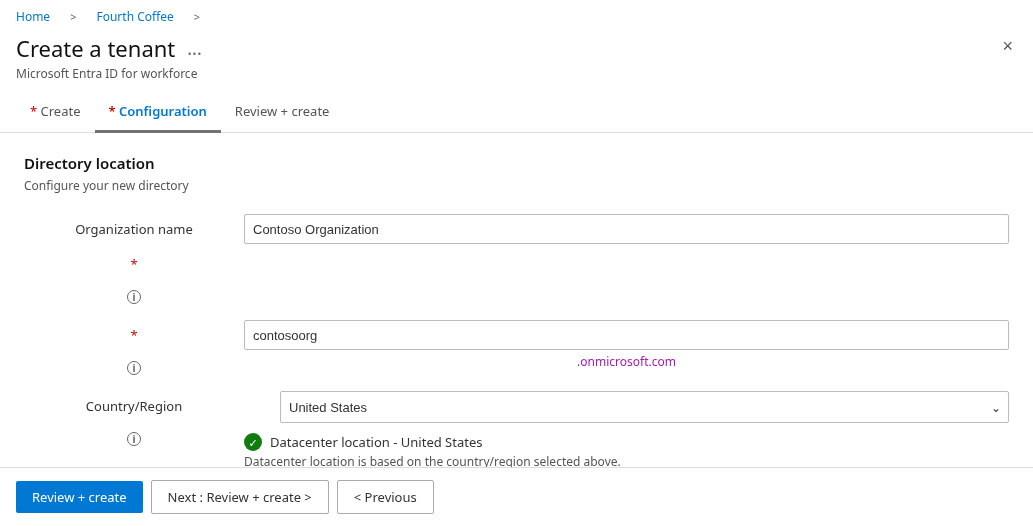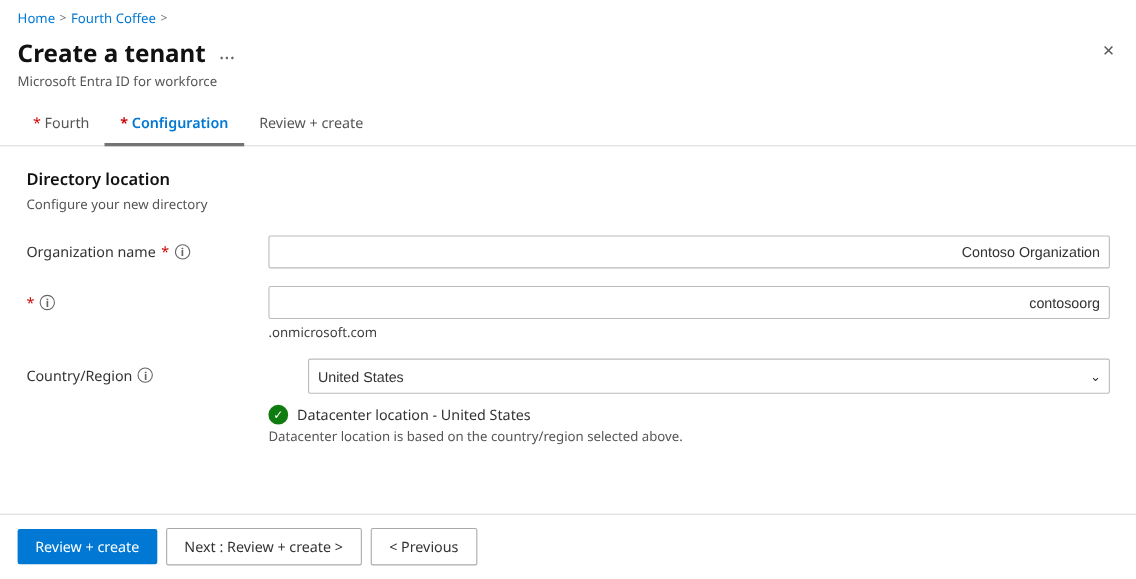--- a/index.html
+++ b/index.html
@@ -21,21 +21,21 @@
       position: relative;
     }
 
     
     .breadcrumb {
       display: flex;
       align-items: center;
       padding: 8px 16px 4px 16px;
       font-size: 12px;
       color: #0078d4;
-      gap: 4px;
+      gap: 20px;
     }
     .breadcrumb-item {
       color: #0078d4;
       cursor: pointer;
       text-decoration: none;
     }
     .breadcrumb-sep {
       color: #666;
       font-size: 11px;
     }
@@ -47,21 +47,21 @@
       align-items: flex-start;
       justify-content: space-between;
     }
     .page-header-left {
       display: flex;
       align-items: center;
       gap: 8px;
     }
     .page-title {
       font-size: 22px;
-      font-weight: 700;
+      font-weight: 400;
       color: #111;
     }
     .more-icon {
       color: #666;
       font-size: 18px;
       cursor: pointer;
       padding: 2px 4px;
     }
     .page-subtitle {
       font-size: 12px;
@@ -131,21 +131,22 @@
       margin-bottom: 16px;
     }
     .form-label {
       width: 220px;
       min-width: 220px;
       font-size: 13px;
       color: #333;
       padding-top: 6px;
       display: flex;
       align-items: center;
-      gap: 5px;
+      gap: 17px;
+      flex-direction: column;
     }
     .required-star {
       color: #cc0000;
     }
     .info-icon {
       display: inline-flex;
       align-items: center;
       justify-content: center;
       width: 14px;
       height: 14px;
@@ -164,26 +165,25 @@
     }
     .form-input {
       width: 100%;
       height: 30px;
       padding: 4px 8px;
       border: 1px solid #bbb;
       border-radius: 2px;
       font-size: 13px;
       color: #333;
       outline: none;
-      text-align: right;
     }
     .domain-suffix {
-      text-align: left;
-      font-size: 12px;
-      color: #404040;
+      text-align: center;
+      font-size: 12px;
+      color: #a21caf;
       margin-top: 3px;
     }
 
     
     .form-select-wrapper {
       position: relative;
       width: 100%;
       padding-left: 36px;
     }
     .form-select {
@@ -286,21 +286,21 @@
       <div class="page-header-left">
         <h1 class="page-title">Create a tenant</h1>
         <span class="more-icon">...</span>
       </div>
       <div class="page-subtitle">Microsoft Entra ID for workforce</div>
     </div>
     <button class="close-icon-btn">×</button>
   </div>
 
   <div class="tabs-bar">
-    <div class="tab-item asterisk">Fourth</div>
+    <div class="tab-item asterisk">Create</div>
     <div class="tab-item asterisk active">Configuration</div>
     <div class="tab-item">Review + create</div>
   </div>
 
   <div class="main-content">
 
     <div class="section-title">Directory location</div>
     <div class="section-desc">Configure your new directory</div>
 
     <div class="form-row">

